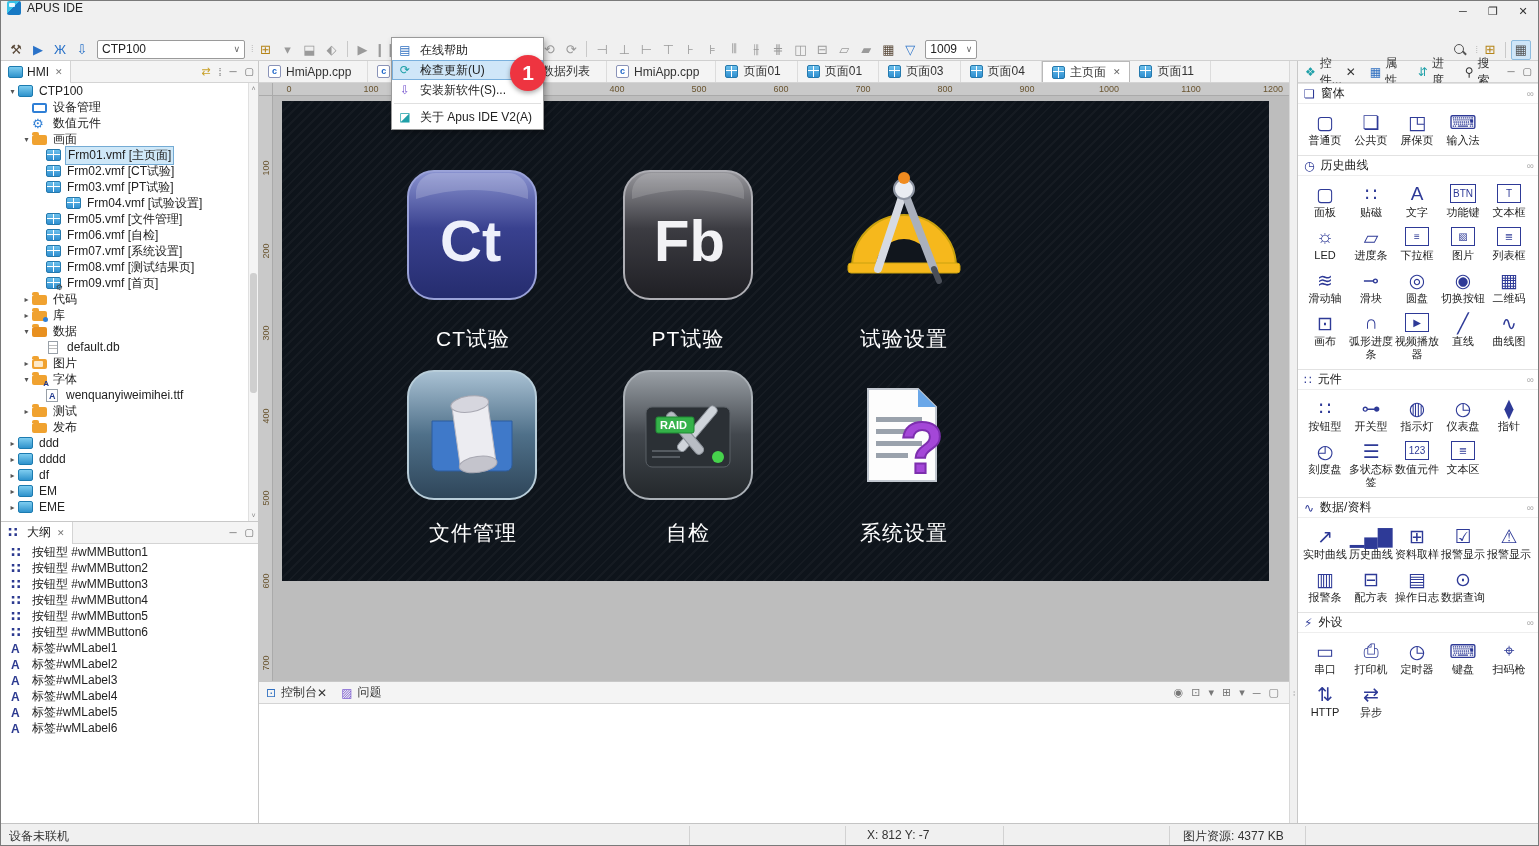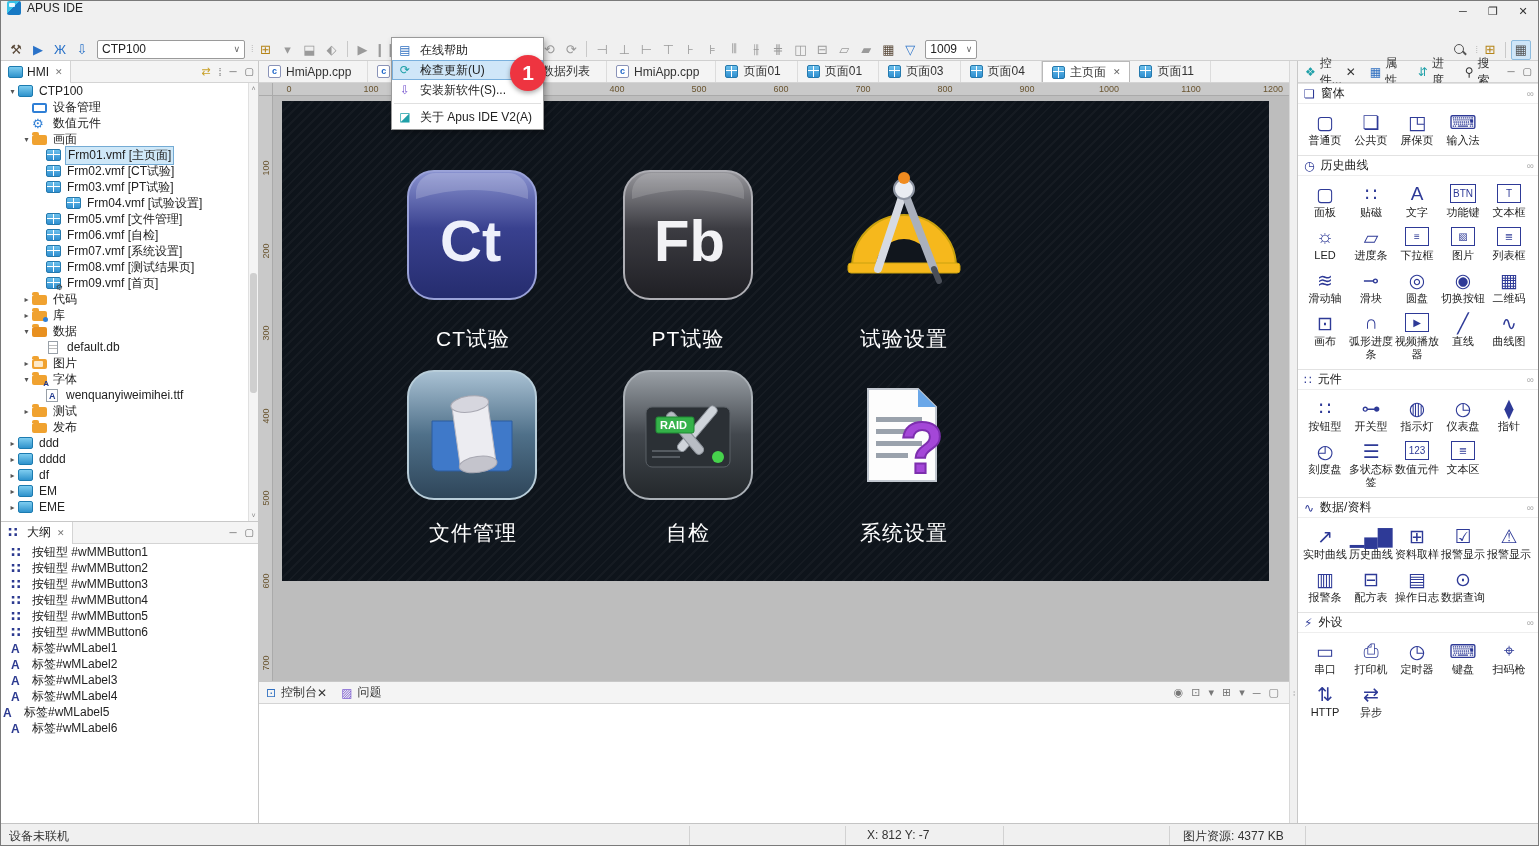--- a/index.html
+++ b/index.html
@@ -415,21 +415,21 @@
           <span class="lab">标签#wMLabel2</span>
         </div>
         <div class="trow" style="padding-left:10px">
           <i class="tico lblq"></i>
           <span class="lab">标签#wMLabel3</span>
         </div>
         <div class="trow" style="padding-left:10px">
           <i class="tico lblq"></i>
           <span class="lab">标签#wMLabel4</span>
         </div>
-        <div class="trow" style="padding-left:2px">
+        <div class="trow" style="padding-left:10px">
           <i class="tico lblq"></i>
           <span class="lab">标签#wMLabel5</span>
         </div>
         <div class="trow" style="padding-left:10px">
           <i class="tico lblq"></i>
           <span class="lab">标签#wMLabel6</span>
         </div>
       </div>
   </div>
 

